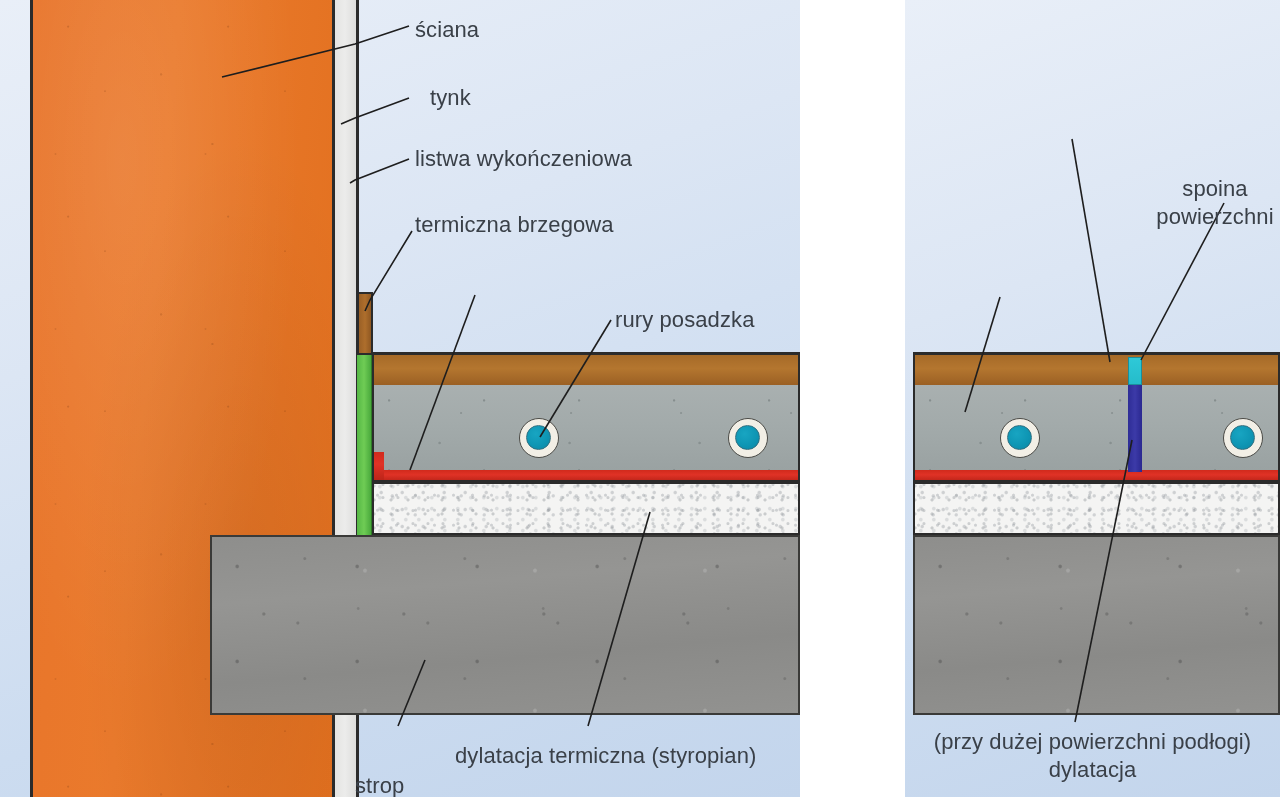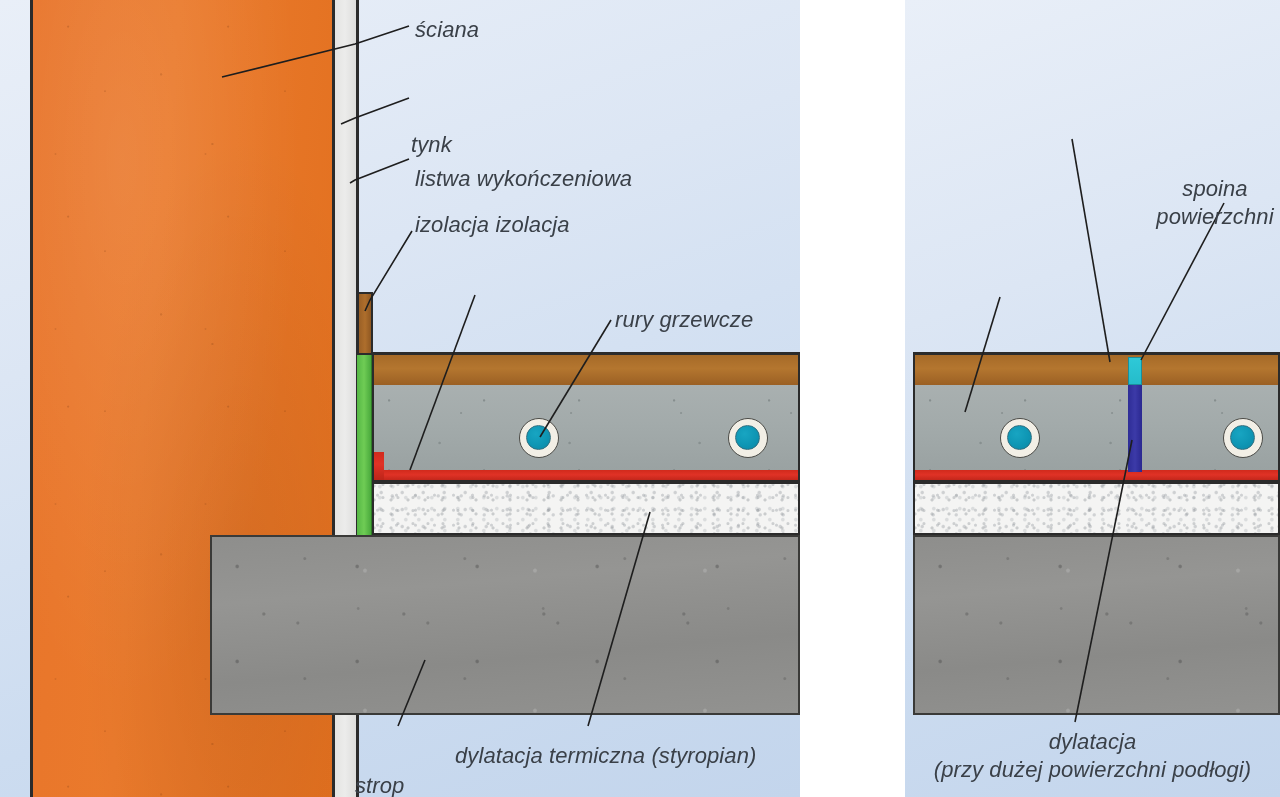--- a/index.html
+++ b/index.html
@@ -9,21 +9,20 @@
   }
   body {
     font-family: "Liberation Sans", sans-serif;
   }
   #stage {
     position: relative;
     width: 1280px;
     height: 797px;
     overflow: hidden;
     background: #ffffff;
-    font-style: italic;
   }
 
   
   .panel {
     position: absolute;
     top: 0;
     height: 797px;
     background: linear-gradient(160deg, #e9eff8 0%, #dce6f4 35%, #ccdcf0 70%, #c3d5ec 100%);
   }
   #panel-left  { left: 0;    width: 800px; }
@@ -318,40 +317,40 @@
       <path d="M 1224,203 L 1141,360"></path>
 
       <path d="M 1000,297 L 965,412"></path>
 
       <path d="M 1075,722 L 1132,440"></path>
     </g>
   </svg>
 
   <div class="label" style="left:415px; top:16px;">ściana</div>
 
-  <div class="label" style="left:411px; top:84px;margin-top:47px;">tynk</div>
-
-  <div class="label" style="left:415px; top:145px;margin-top:20px;">listwa wykończeniowa</div>
-
-  <div class="label" style="left:415px; top:211px;">izolacja izolacja</div>
-
-
-  <div class="label" style="left:615px; top:306px;">rury grzewcze</div>
+  <div class="label" style="left:430px; top:84px;">tynk</div>
+
+  <div class="label" style="left:415px; top:145px;">listwa wykończeniowa</div>
+
+  <div class="label" style="left:415px; top:211px;">termiczna brzegowa</div>
+
+
+  <div class="label" style="left:615px; top:306px;">rury posadzka</div>
 
   <div class="label" style="left:355px; top:772px;">strop</div>
 
   <div class="label" style="left:455px; top:742px;">dylatacja termiczna (styropian)</div>
 
 
   <div class="label center" style="left:1150px; top:175px; width:130px;">
     <div>spoina</div>
     <div>powierzchni</div>
   </div>
 
   <div class="label center" style="left:812px; top:239px; width:250px;">
   </div>
 
   <div class="label center" style="left:905px; top:728px; width:375px;">
+    <div>(przy dużej powierzchni podłogi)</div>
     <div>dylatacja</div>
-    <div>(przy dużej powierzchni podłogi)</div>
   </div>
 
 </div>
 
 </body></html>

